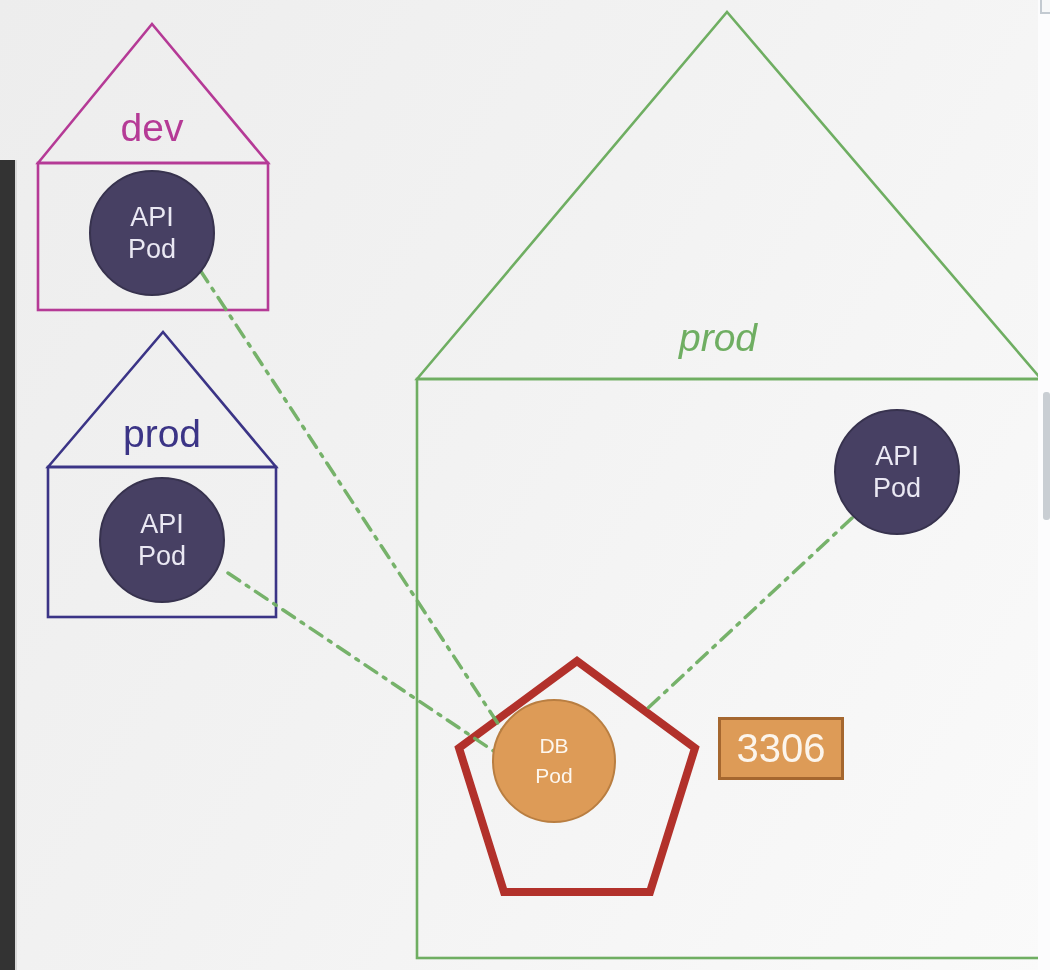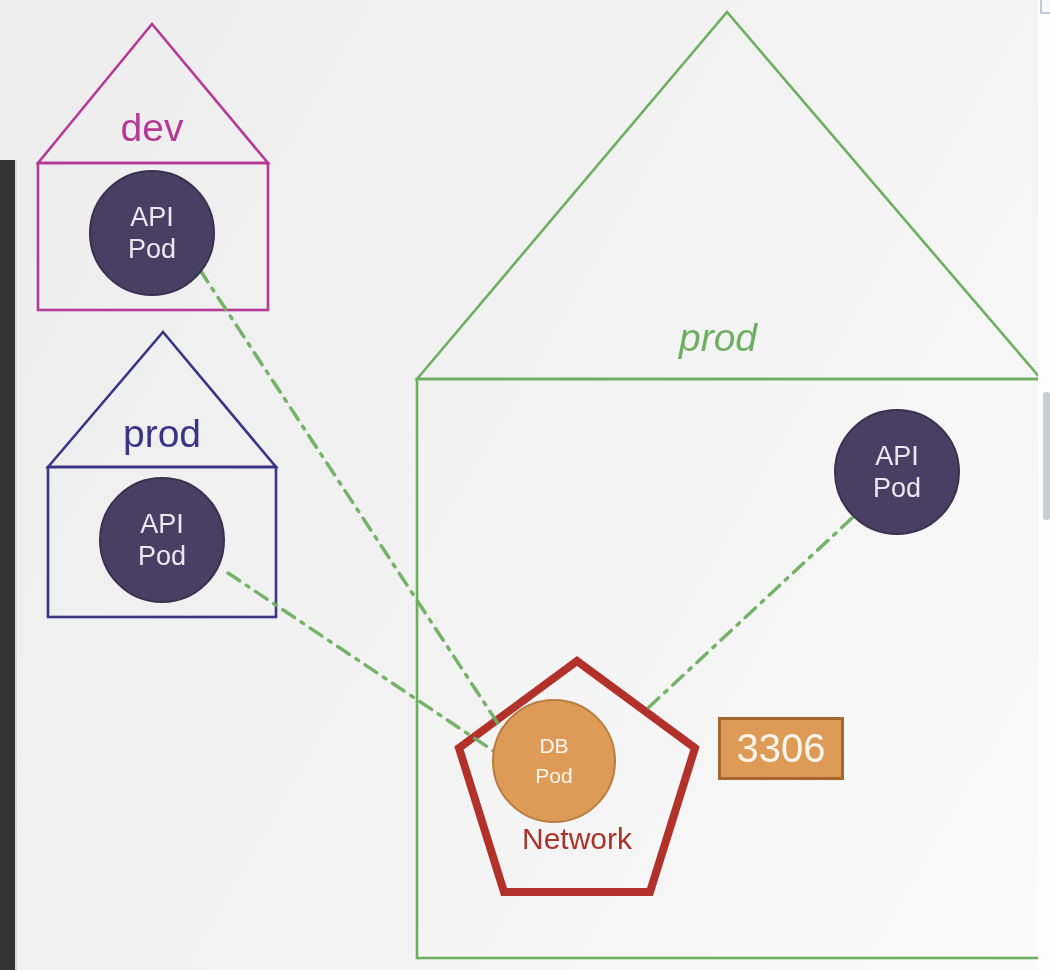--- a/index.html
+++ b/index.html
@@ -92,20 +92,19 @@
   <div class="pod pod-prod">
     <div>API</div>
     <div>Pod</div>
   </div>
   <div class="pod pod-db">
     <div>DB</div>
     <div>Pod</div>
   </div>
 
   <div class="np-label">
-    <div>Network</div>
   </div>
 
   <div class="port-badge">
     <span>3306</span>
   </div>
 
 </div>
 
 </body></html>

